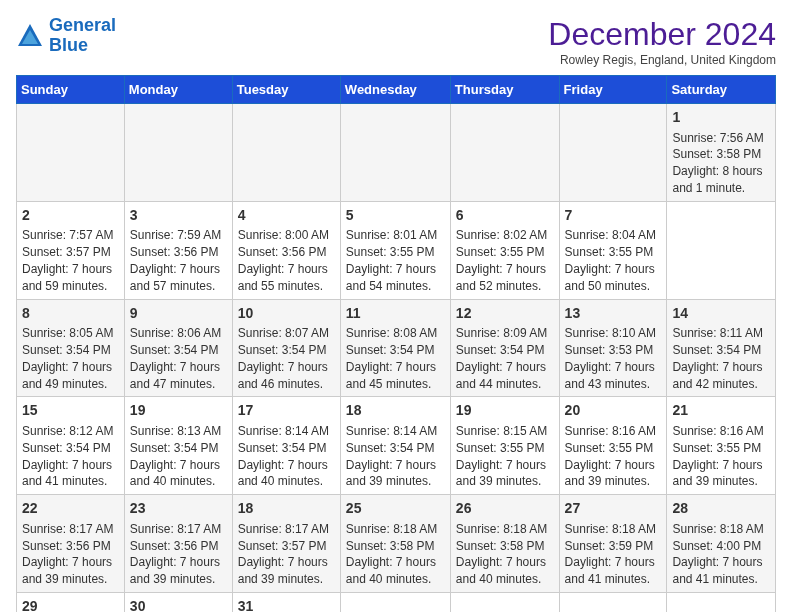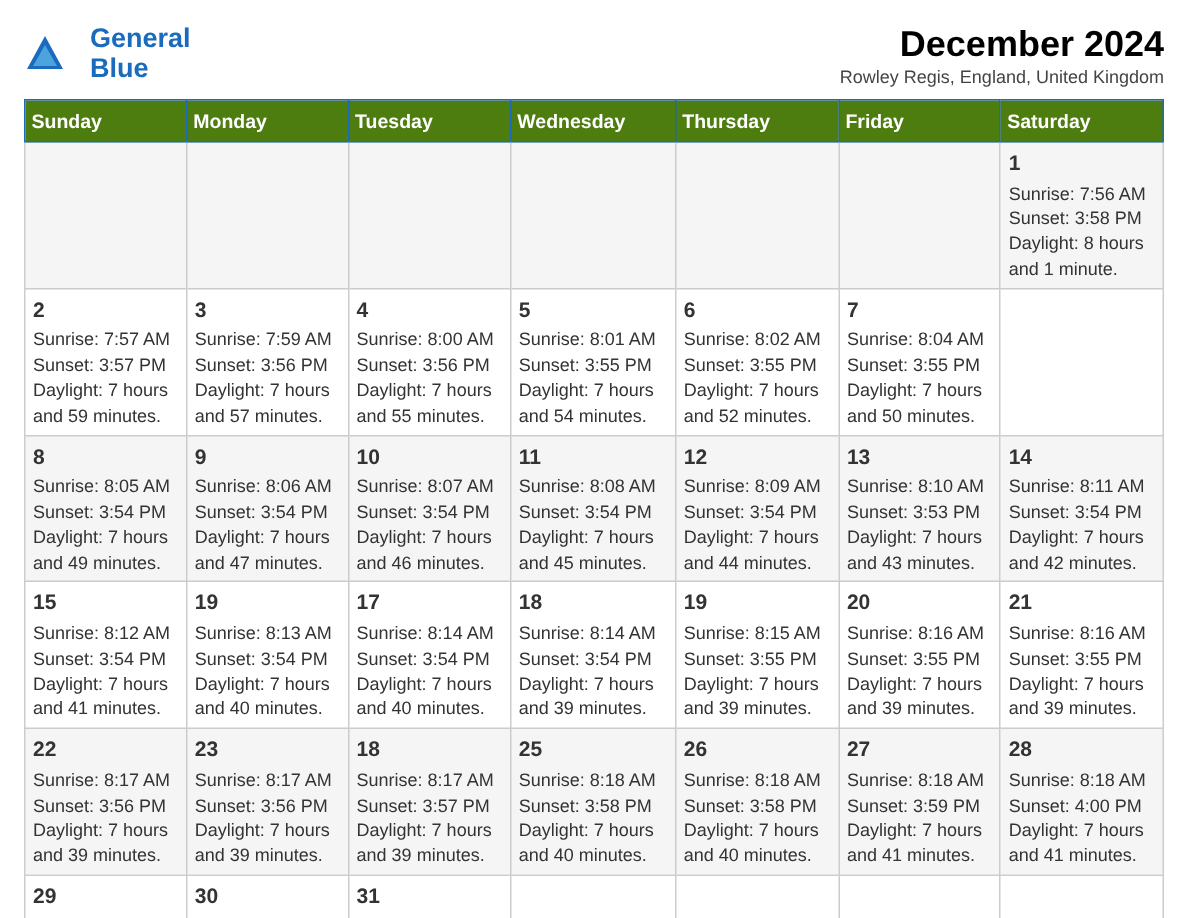--- a/index.html
+++ b/index.html
@@ -12,54 +12,54 @@
     }
     .header-area {
       display: flex;
       justify-content: space-between;
       align-items: flex-start;
       margin-bottom: 8px;
     }
     .logo {
       display: flex;
       align-items: center;
-      gap: 16px;
+      gap: 5px;
     }
     .logo-text {
       font-size: 18px;
       font-weight: bold;
       color: #333;
       line-height: 1.1;
     }
     .logo-text span {
       color: #1a6bbd;
     }
     .logo-icon {
       width: 28px;
       height: 28px;
     }
     .title-area {
       text-align: right;
     }
     .month-title {
-      font-size: 24px;
-      font-weight: bold;
-      color: #000000;
+      font-size: 32px;
+      font-weight: normal;
+      color: #4c1d95;
     }
     .location-title {
       font-size: 12px;
       color: #444;
     }
     table {
       width: 100%;
       border-collapse: collapse;
       font-size: 11px;
     }
     thead tr th {
-      background-color: #4d7c0f;
+      background-color: #1d4ed8;
       color: #fff;
       padding: 6px 4px;
       text-align: left;
       font-size: 13px;
       font-weight: bold;
       border: 1px solid #1a6bbd;
     }
     tbody tr td {
       border: 1px solid #ccc;
       vertical-align: top;

